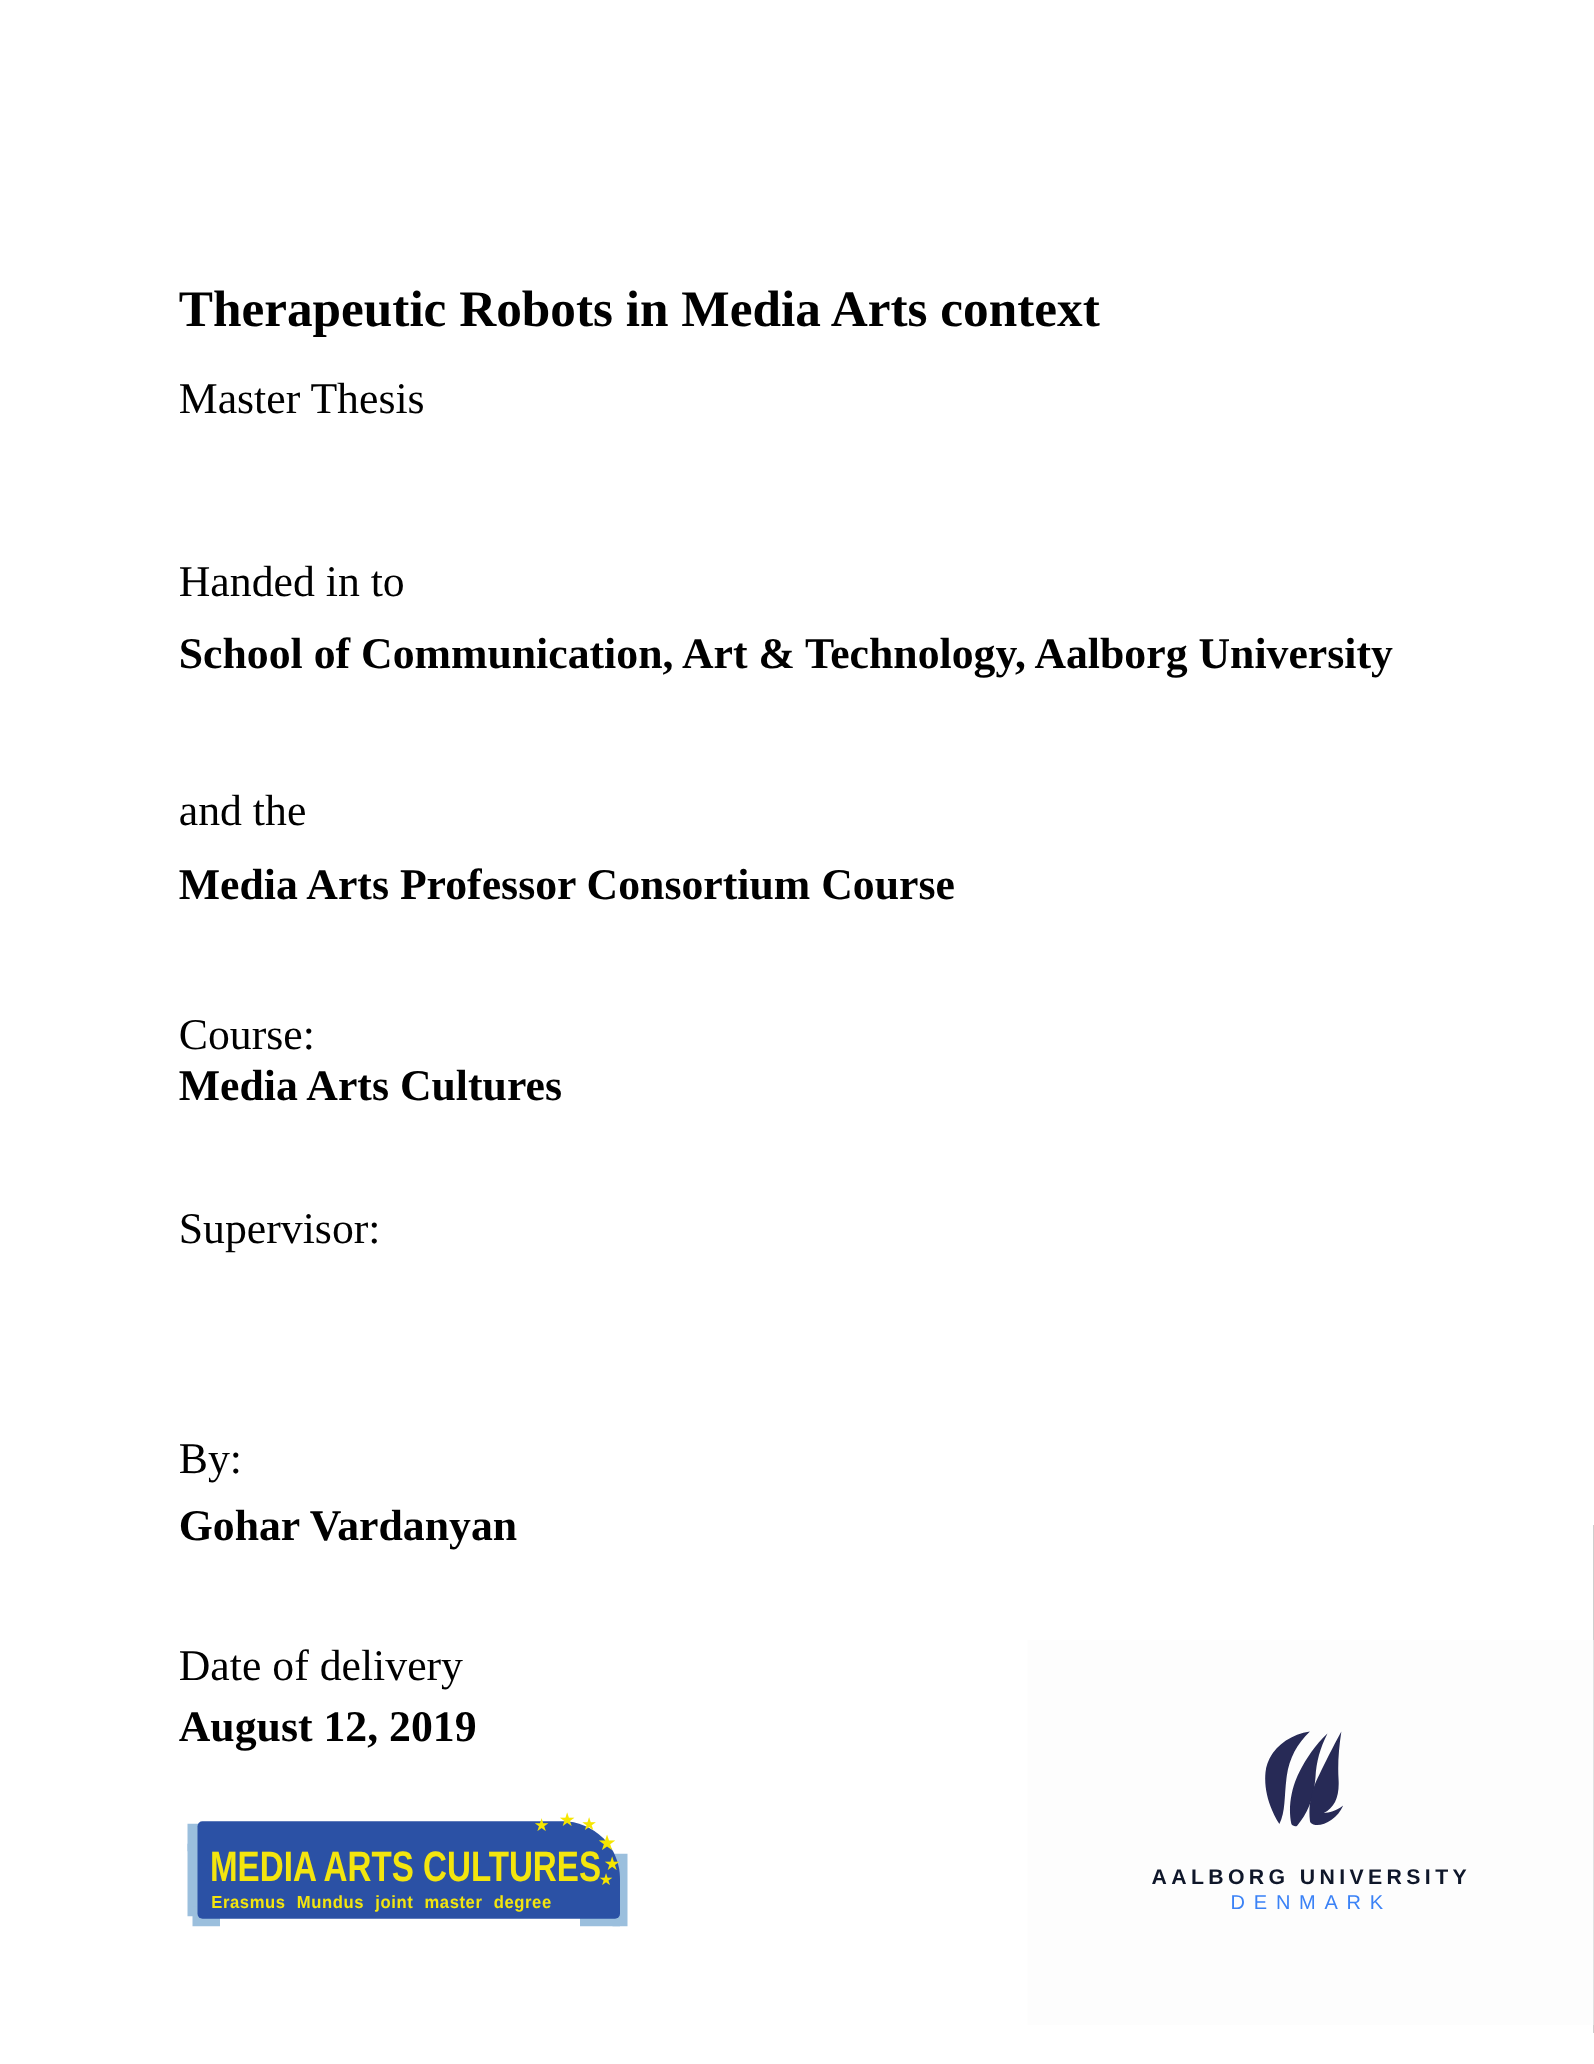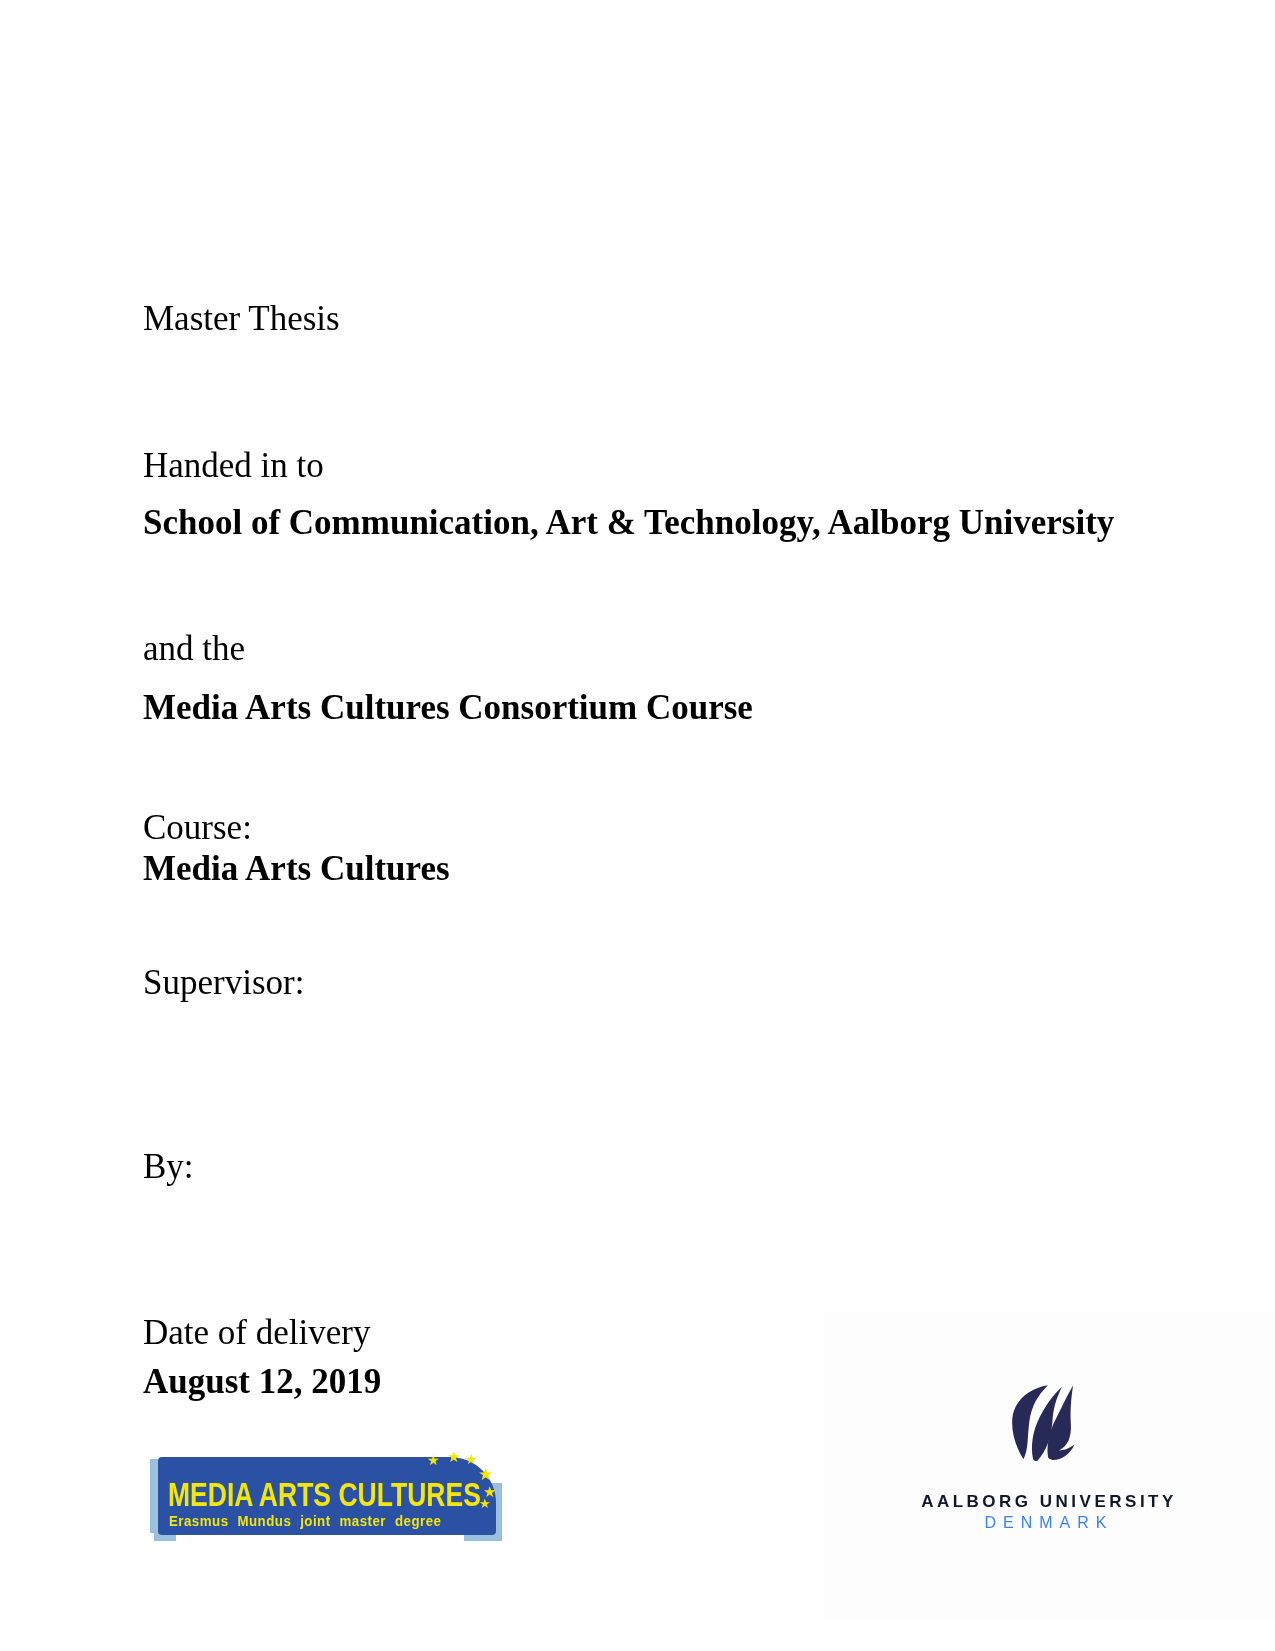--- a/index.html
+++ b/index.html
@@ -92,30 +92,32 @@
     font-family:"Liberation Sans", sans-serif;
     font-size:16px;font-weight:normal;letter-spacing:7px;
     color:#3b82f6;white-space:nowrap;
   }
 </style>
 </head>
 <body>
 
 <div class="page">
 
+  <div class="line title">Therapeutic Robots in Media Arts context</div>
 
   <div class="line l-master">Master Thesis</div>
   <div class="line l-handed">Handed in to</div>
   <div class="line l-school bold">School of Communication, Art &amp; Technology, Aalborg University</div>
   <div class="line l-andthe">and the</div>
-  <div class="line l-consortium bold">Media Arts Cultures Consortium Course</div>
+  <div class="line l-consortium bold">Media Arts Professor Consortium Course</div>
   <div class="line l-course">Course:</div>
   <div class="line l-mac bold">Media Arts Cultures</div>
   <div class="line l-supervisor">Supervisor:</div>
   <div class="line l-by">By:</div>
+  <div class="line l-gohar bold">Gohar Vardanyan</div>
   <div class="line l-date">Date of delivery</div>
   <div class="line l-august bold">August 12, 2019</div>
 
   <div class="mac-logo">
     <div class="mac-accent mac-acc-tl"></div>
     <div class="mac-accent mac-acc-l"></div>
     <div class="mac-accent mac-acc-bl"></div>
     <div class="mac-accent mac-acc-r"></div>
     <div class="mac-accent mac-acc-br"></div>
     <div class="mac-panel"></div>

